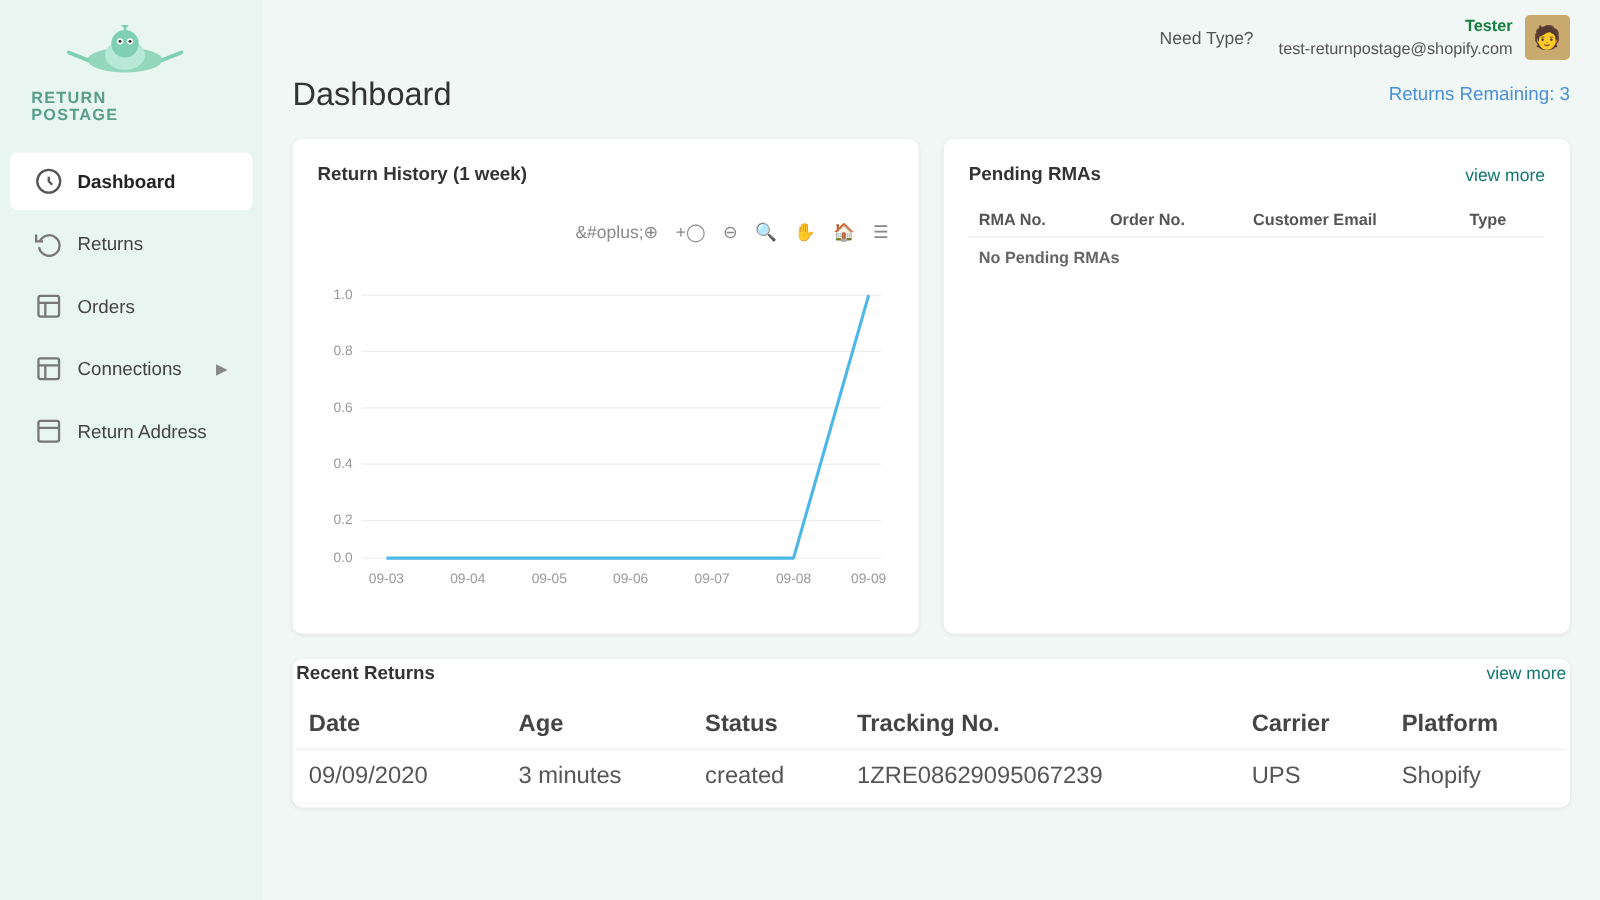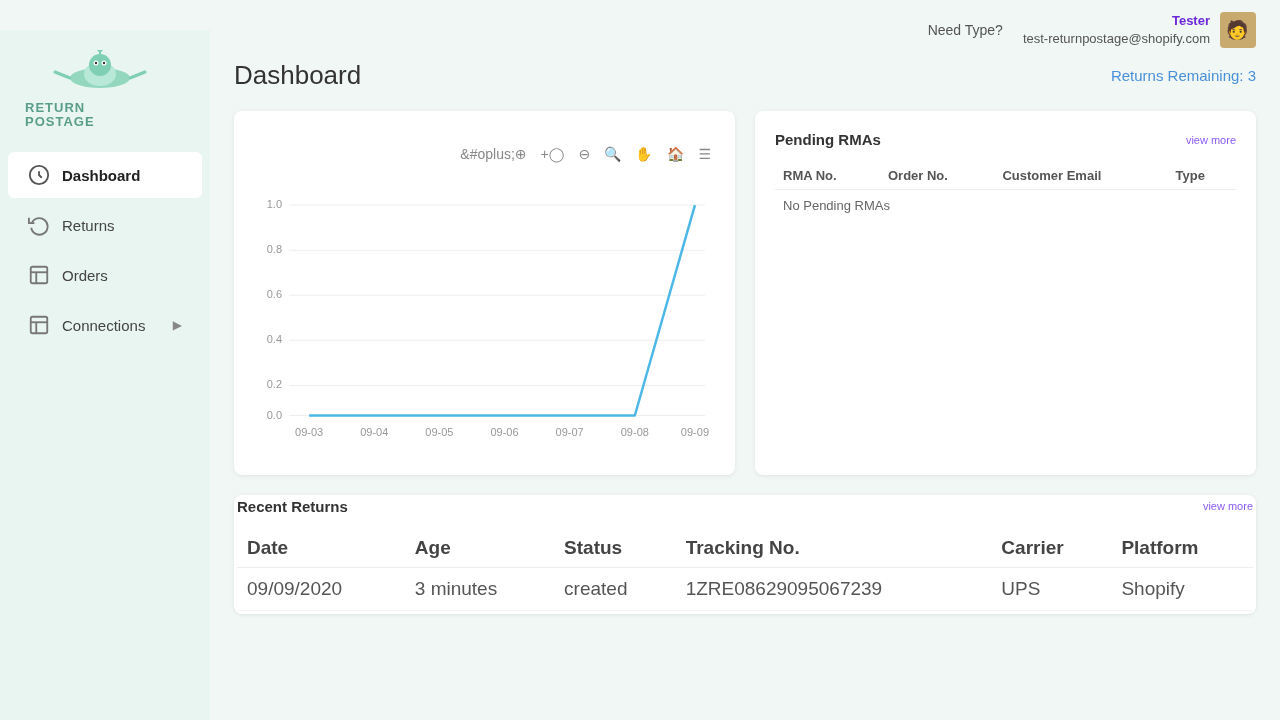--- a/index.html
+++ b/index.html
@@ -6,21 +6,20 @@
     body { font-family: -apple-system, BlinkMacSystemFont, 'Segoe UI', sans-serif; background: #f0f7f4; display: flex; height: 720px; width: 1280px; overflow: hidden; }
 
     
     #sidebar {
       width: 210px;
       min-width: 210px;
       background: #e8f5f0;
       display: flex;
       flex-direction: column;
       padding-top: 10px;
-      margin-top: 30px;
     }
     .logo-area {
       padding: 10px 15px 20px 15px;
       display: flex;
       align-items: center;
       justify-content: center;
     }
     .logo-svg {
       width: 160px;
       height: 80px;
@@ -79,21 +78,21 @@
       gap: 10px;
     }
     .user-text {
       text-align: right;
       font-size: 13px;
       color: #555;
       line-height: 1.4;
     }
     .user-text .username {
       font-weight: 600;
-      color: #6d28d9;
+      color: #15803d;
       display: block;
     }
     .user-avatar {
       width: 36px;
       height: 36px;
       background: #c8a96e;
       border-radius: 4px;
       display: flex;
       align-items: center;
       justify-content: center;
@@ -150,22 +149,22 @@
       align-items: center;
       justify-content: space-between;
       margin-bottom: 14px;
     }
     .card-title {
       font-size: 15px;
       font-weight: 600;
       color: #333;
     }
     .view-more {
-      font-size: 11px;
-      color: #8b5cf6;
+      font-size: 14px;
+      color: #0f766e;
       cursor: pointer;
     }
 
     
     .chart-toolbar {
       display: flex;
       justify-content: flex-end;
       gap: 6px;
       margin-bottom: 6px;
     }
@@ -199,20 +198,21 @@
       border-bottom: 1px solid #eee;
     }
     .rma-table td {
       padding: 8px;
       color: #666;
     }
     .no-data {
       color: #888;
       font-size: 13px;
       padding: 12px 8px;
+      font-weight: bold;
     }
 
     
     .recent-returns-card {
       background: #fff;
       border-radius: 8px;
       padding: 3px;
       box-shadow: 0 1px 4px rgba(0,0,0,0.08);
     }
     .returns-table {
@@ -289,20 +289,27 @@
     <span>Orders</span>
   </div>
   <div class="nav-item">
     <svg class="nav-icon" viewBox="0 0 24 24" fill="none" stroke="#777" stroke-width="2">
       <rect x="3" y="3" width="18" height="18" rx="2"></rect>
         <line x1="3" y1="9" x2="21" y2="9"></line>
         <line x1="9" y1="21" x2="9" y2="9"></line>
     </svg>
     <span>Connections</span>
     <span class="nav-arrow">▶</span>
+  </div>
+  <div class="nav-item">
+    <svg class="nav-icon" viewBox="0 0 24 24" fill="none" stroke="#777" stroke-width="2">
+      <rect x="3" y="3" width="18" height="18" rx="2"></rect>
+        <line x1="3" y1="9" x2="21" y2="9"></line>
+    </svg>
+    <span>Return Address</span>
   </div>
 </div>
 
 <div id="main">
 
   <div id="top-header">
     <span class="need-help">Need Type?</span>
     <div class="user-info">
       <div class="user-text">
         <span class="username">Tester</span>
@@ -317,20 +324,23 @@
   <div id="page-content">
 
     <div class="page-header">
       <h1 class="page-title">Dashboard</h1>
       <span class="returns-remaining">Returns Remaining: 3</span>
     </div>
 
     <div class="two-col">
 
       <div class="card chart-card">
+        <div class="card-header">
+          <span class="card-title">Return History (1 week)</span>
+        </div>
 
         <div class="chart-toolbar">
           <button class="chart-tool-btn" title="Zoom In">&amp;#oplus;⊕</button>
           <button class="chart-tool-btn">+◯</button>
           <button class="chart-tool-btn">⊖</button>
           <button class="chart-tool-btn">🔍</button>
           <button class="chart-tool-btn">✋</button>
           <button class="chart-tool-btn">🏠</button>
           <button class="chart-tool-btn">☰</button>
         </div>

